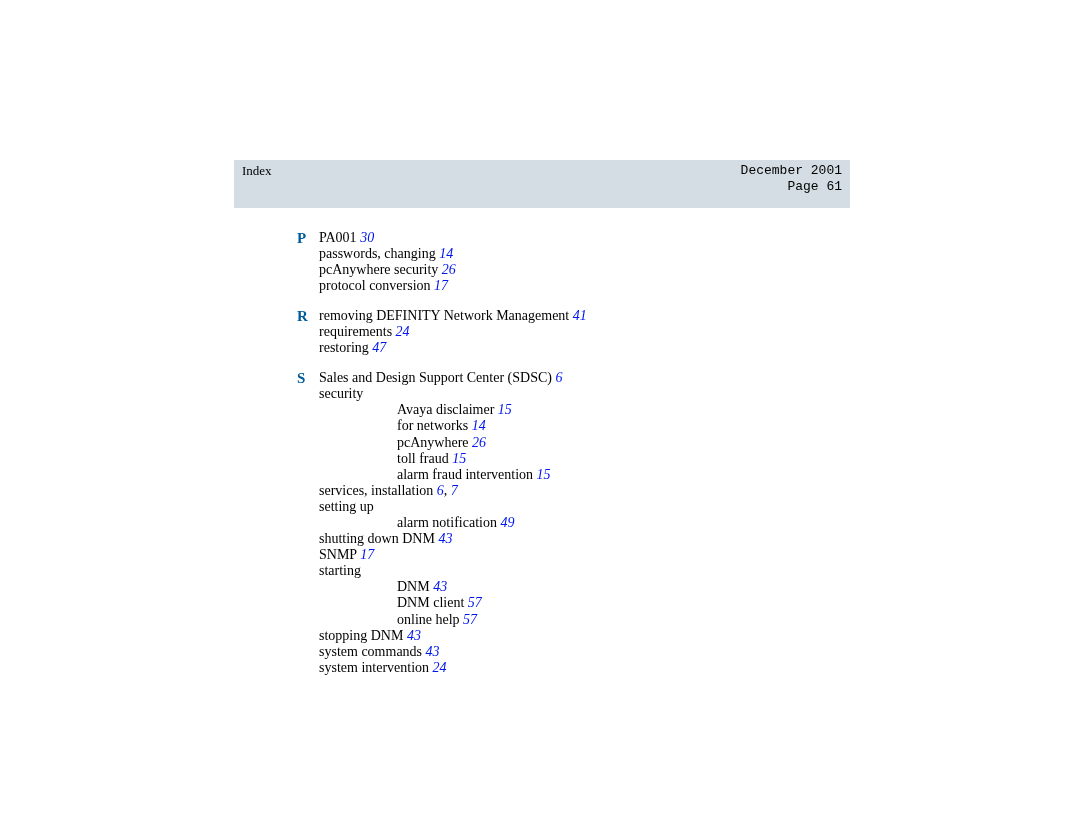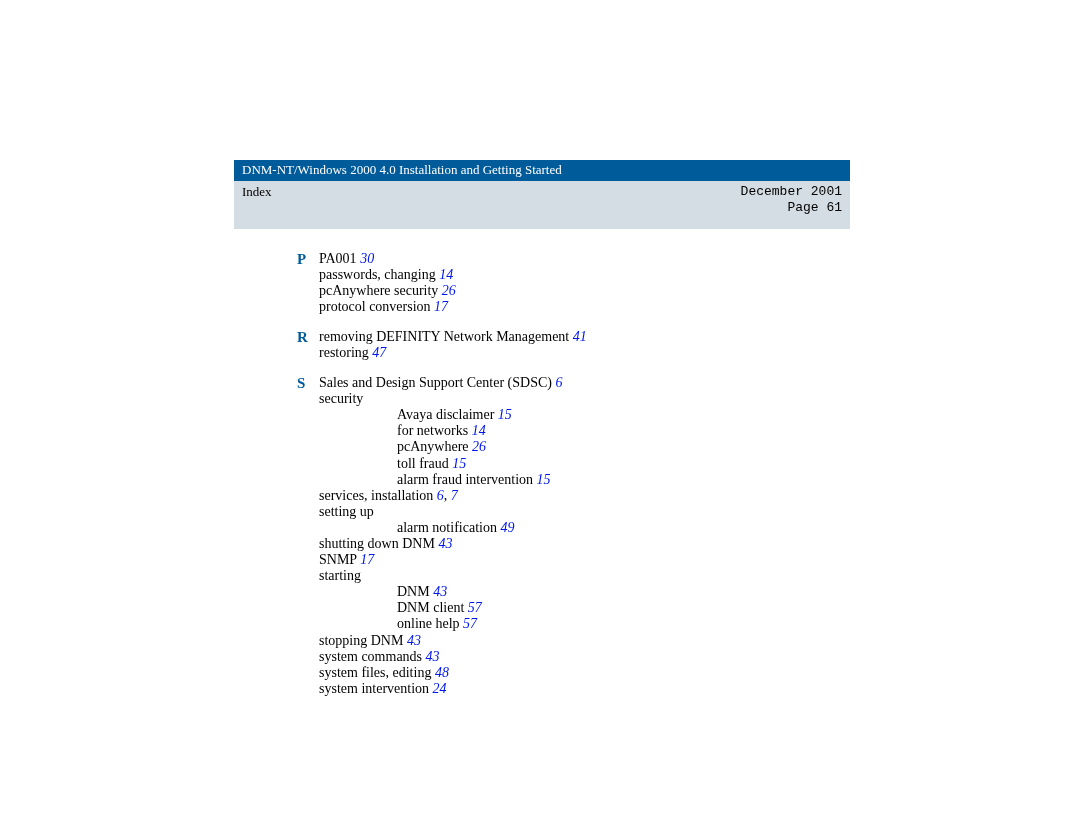--- a/index.html
+++ b/index.html
@@ -69,41 +69,39 @@
     }
     .comma {
       color: #000;
       font-style: normal;
     }
   </style>
 </head>
 <body>
 
 <div class="page">
-  <div class="title-bar">
-    <span>DNM-NT/Windows 2000 4.0 Installation and Getting Started</span>
-  </div>
   <div class="info-bar">
     <div>Index</div>
     <div class="info-right">
       <div>December 2001</div>
       <div>Page 61</div>
     </div>
   </div>
   <div class="index-body" id="index-body">
       <div class="section">
         <div class="section-letter">P</div>
         <div class="entry"><span>PA001</span>  <span class="page-ref">30</span></div>
         <div class="entry"><span>passwords, changing</span>  <span class="page-ref">14</span></div>
         <div class="entry"><span>pcAnywhere security</span>  <span class="page-ref">26</span></div>
         <div class="entry"><span>protocol conversion</span>  <span class="page-ref">17</span></div>
       </div>
       <div class="section">
         <div class="section-letter">R</div>
         <div class="entry"><span>removing DEFINITY Network Management</span>  <span class="page-ref">41</span></div>
+        <div class="entry"><span>requirements</span>  <span class="page-ref">24</span></div>
         <div class="entry"><span>restoring</span>  <span class="page-ref">47</span></div>
       </div>
       <div class="section">
         <div class="section-letter">S</div>
         <div class="entry"><span>Sales and Design Support Center (SDSC)</span>  <span class="page-ref">6</span></div>
         <div class="entry"><span>security</span></div>
         <div class="entry sub"><span>Avaya disclaimer</span>  <span class="page-ref">15</span></div>
         <div class="entry sub"><span>for networks</span>  <span class="page-ref">14</span></div>
         <div class="entry sub"><span>pcAnywhere</span>  <span class="page-ref">26</span></div>
         <div class="entry sub"><span>toll fraud</span>  <span class="page-ref">15</span></div>
@@ -112,17 +110,16 @@
         <div class="entry"><span>setting up</span></div>
         <div class="entry sub"><span>alarm notification</span>  <span class="page-ref">49</span></div>
         <div class="entry"><span>shutting down DNM</span>  <span class="page-ref">43</span></div>
         <div class="entry"><span>SNMP</span>  <span class="page-ref">17</span></div>
         <div class="entry"><span>starting</span></div>
         <div class="entry sub"><span>DNM</span>  <span class="page-ref">43</span></div>
         <div class="entry sub"><span>DNM client</span>  <span class="page-ref">57</span></div>
         <div class="entry sub"><span>online help</span>  <span class="page-ref">57</span></div>
         <div class="entry"><span>stopping DNM</span>  <span class="page-ref">43</span></div>
         <div class="entry"><span>system commands</span>  <span class="page-ref">43</span></div>
-        <div class="entry"><span>system files, editing</span>  <span class="page-ref">48</span></div>
         <div class="entry"><span>system intervention</span>  <span class="page-ref">24</span></div>
       </div>
     </div>
 </div>
 
 </body></html>

